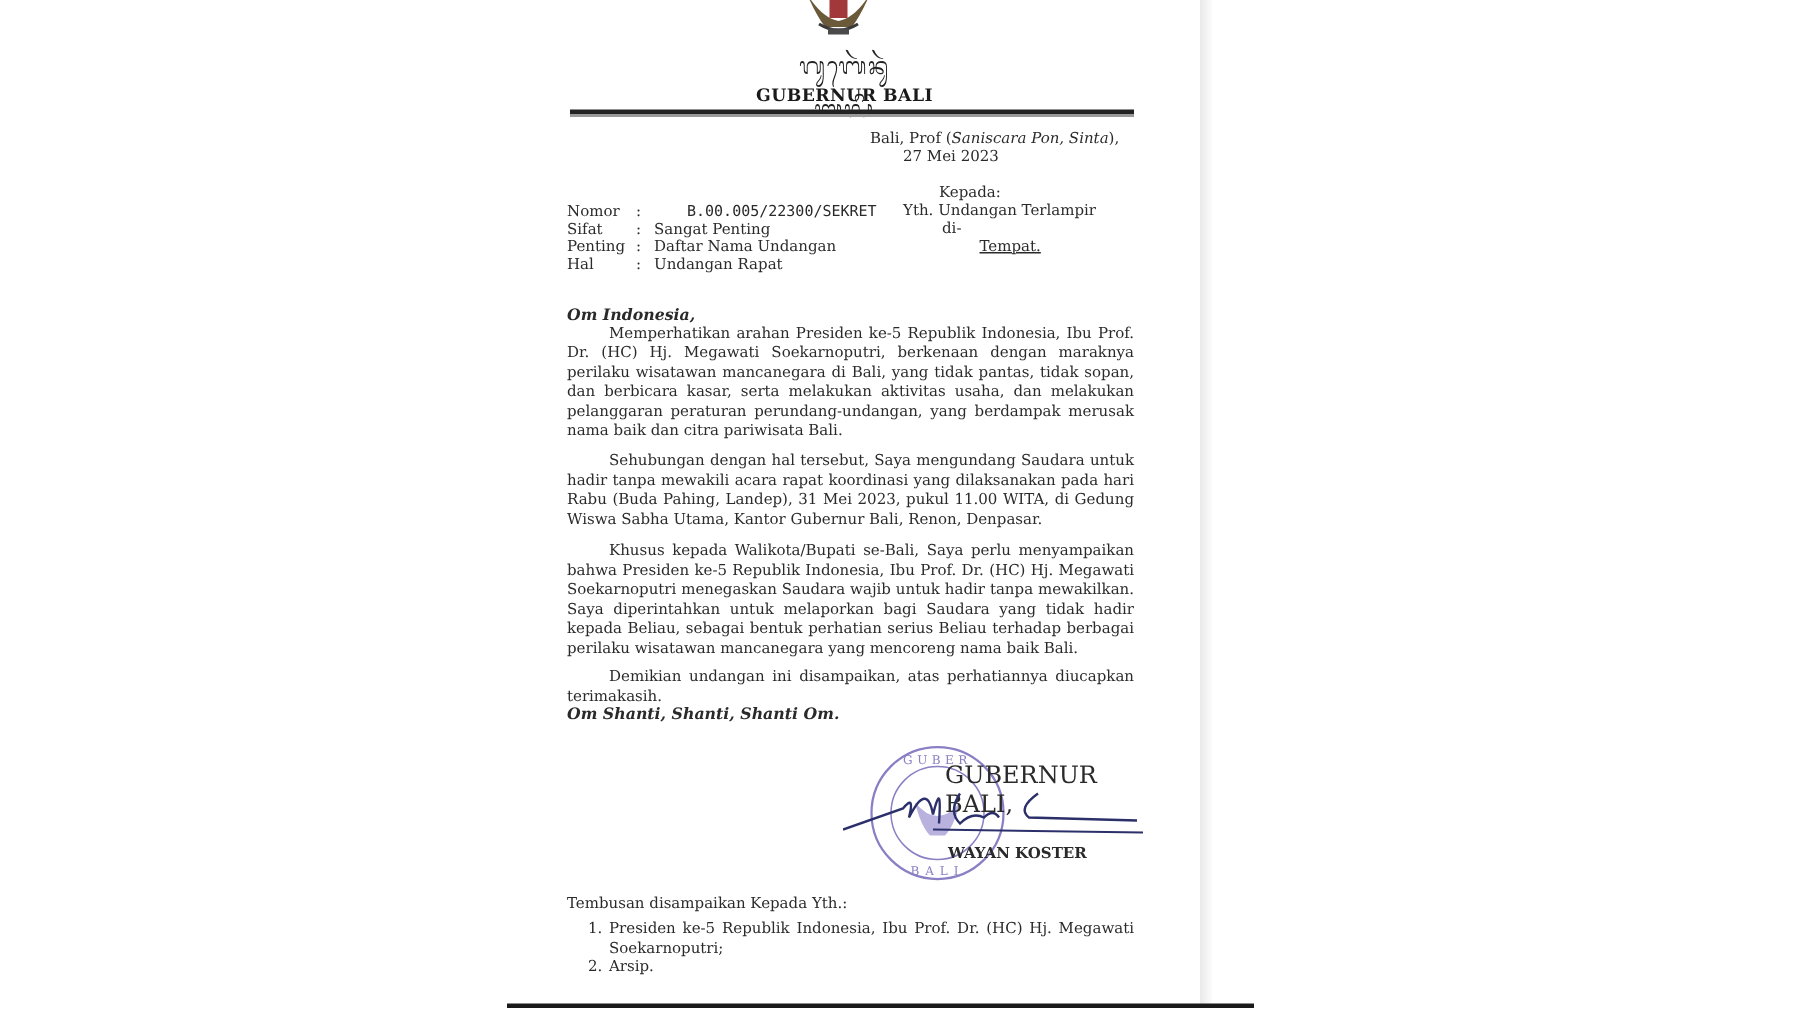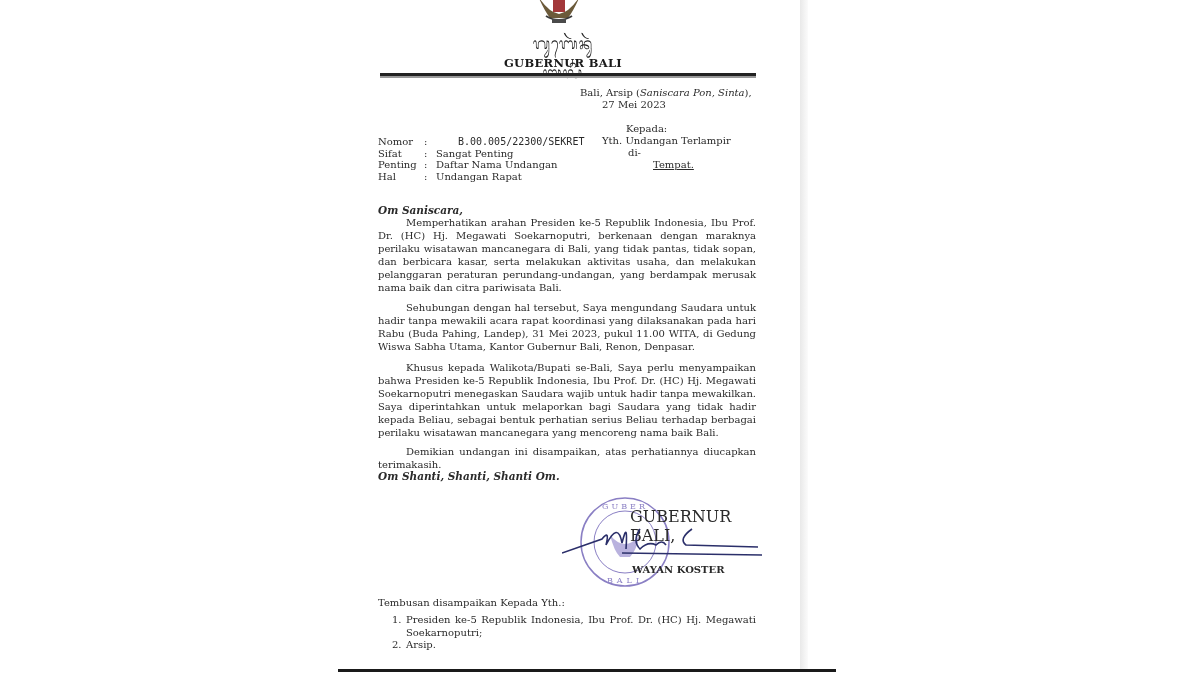--- a/index.html
+++ b/index.html
@@ -81,21 +81,21 @@
     <path d="M8 4 Q18 20 29 22 Q40 20 50 4 Q44 18 38 26 L20 26 Q14 18 8 4Z" fill="#6b5a3a"></path>
     <rect x="23" y="8" width="12" height="12" fill="#a3383a"></rect>
     <path d="M16 24 Q29 32 42 24" stroke="#3a3a3a" stroke-width="2" fill="none"></path>
     <rect x="22" y="27" width="14" height="4" fill="#4a4a4a"></rect>
   </svg>
   <div class="balinese">ᬕᬸᬩᬾᬃᬦᬸᬃᬩᬮᬶ</div>
   <div class="gov-title">GUBERNUR BALI</div>
   <div class="header-rule"></div>
 
   <div class="date-block">
-    <div><span>Bali, Arsip (</span><i>Saniscara Pon, Sinta</i><span>),</span></div>
+    <div><span>Bali, Prof (</span><i>Saniscara Pon, Sinta</i><span>),</span></div>
     <div class="l2">27 Mei 2023</div>
   </div>
 
   <div class="recipient">
     <div class="kepada">Kepada:</div>
     <div>Yth. Undangan Terlampir</div>
     <div class="di">di-</div>
     <div class="tempat">Tempat.</div>
   </div>
 
@@ -115,21 +115,21 @@
         <span class="c">:</span>
         <span>Daftar Nama Undangan</span>
     </div>
     <div class="meta-row">
       <span class="k">Hal</span>
         <span class="c">:</span>
         <span>Undangan Rapat</span>
     </div>
   </div>
 
-  <div class="greeting">Om Saniscara,</div>
+  <div class="greeting">Om Indonesia,</div>
 
   <p class="para" style="top:217px;margin:0;">Memperhatikan arahan Presiden ke-5 Republik Indonesia, Ibu Prof. Dr. (HC) Hj. Megawati Soekarnoputri, berkenaan dengan maraknya perilaku wisatawan mancanegara di Bali, yang tidak pantas, tidak sopan, dan berbicara kasar, serta melakukan aktivitas usaha, dan melakukan pelanggaran peraturan perundang-undangan, yang berdampak merusak nama baik dan citra pariwisata Bali.</p>
   <p class="para" style="top:302px;margin:0;">Sehubungan dengan hal tersebut, Saya mengundang Saudara untuk hadir tanpa mewakili acara rapat koordinasi yang dilaksanakan pada hari Rabu (Buda Pahing, Landep), 31 Mei 2023, pukul 11.00 WITA, di Gedung Wiswa Sabha Utama, Kantor Gubernur Bali, Renon, Denpasar.</p>
   <p class="para" style="top:362px;margin:0;">Khusus kepada Walikota/Bupati se-Bali, Saya perlu menyampaikan bahwa Presiden ke-5 Republik Indonesia, Ibu Prof. Dr. (HC) Hj. Megawati Soekarnoputri menegaskan Saudara wajib untuk hadir tanpa mewakilkan. Saya diperintahkan untuk melaporkan bagi Saudara yang tidak hadir kepada Beliau, sebagai bentuk perhatian serius Beliau terhadap berbagai perilaku wisatawan mancanegara yang mencoreng nama baik Bali.</p>
   <p class="para" style="top:446px;margin:0;">Demikian undangan ini disampaikan, atas perhatiannya diucapkan terimakasih.</p>
 
   <div class="closing">Om Shanti, Shanti, Shanti Om.</div>
 
   <svg class="stamp" viewBox="0 0 94 94">
     <circle cx="47" cy="47" r="44" fill="none" stroke="#8a7fc4" stroke-width="1.5"></circle>

